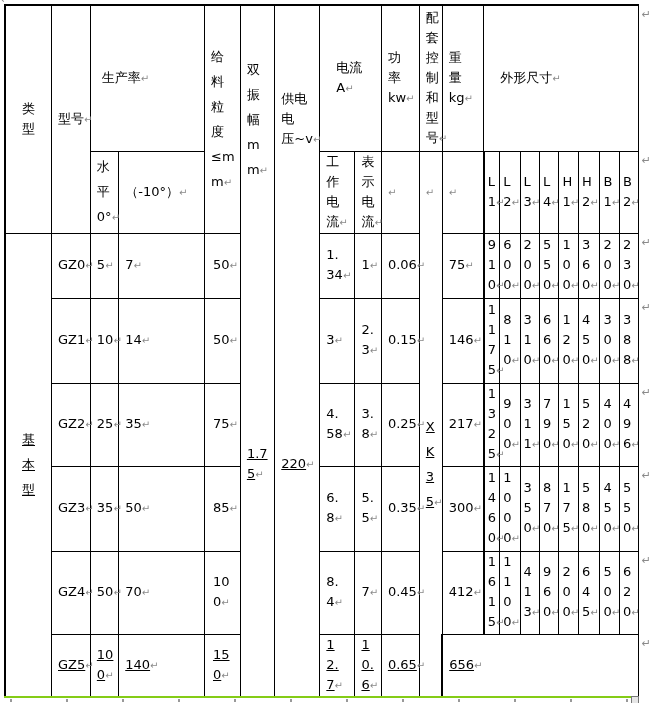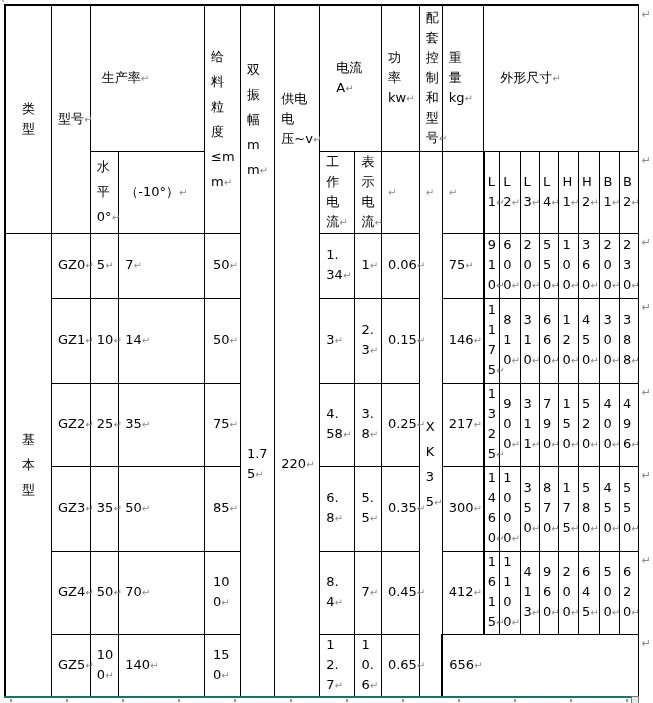--- a/index.html
+++ b/index.html
@@ -8,21 +8,21 @@
   #wrap{position:absolute;left:4px;top:4px;}
   table{border-collapse:collapse;table-layout:fixed;}
   td{border:1px solid #000;padding:0 2px 0 6px;vertical-align:middle;
      white-space:pre-line;word-break:break-all;line-height:20px;}
   td.c{padding:0 16px;}
   td.dimh{text-align:left;padding:0 3px;}
   td.dim{padding:0 3px;}
   td.dl{border-left-width:2px;}
   td.bt{border-top:2px solid #000;}
   td.bl{border-left:2px solid #000;}
-  td.bb{border-bottom:2px solid #0f766e;}
+  td.bb{border-bottom:2px solid #84cc16;text-decoration:underline;}
   td.bh{border-bottom-style:hidden;}
   td.lh25{line-height:25px;}
   td.narrowr{padding-right:9px;}
   td.feedp{padding-left:8px;padding-right:10px;}
   td.prodp{padding-left:11px;}
   td.gut{border:none;vertical-align:top;padding:4px 0 0 3px;
      font-size:11px;color:#8a8a8a;line-height:11px;}
   .m{display:inline-block;width:0;overflow:visible;color:#8a8a8a;font-size:10px;}
   #art-tl{position:absolute;left:1px;top:0;width:12px;height:6px;overflow:hidden;
      color:#8a8a8a;font-size:11px;}

